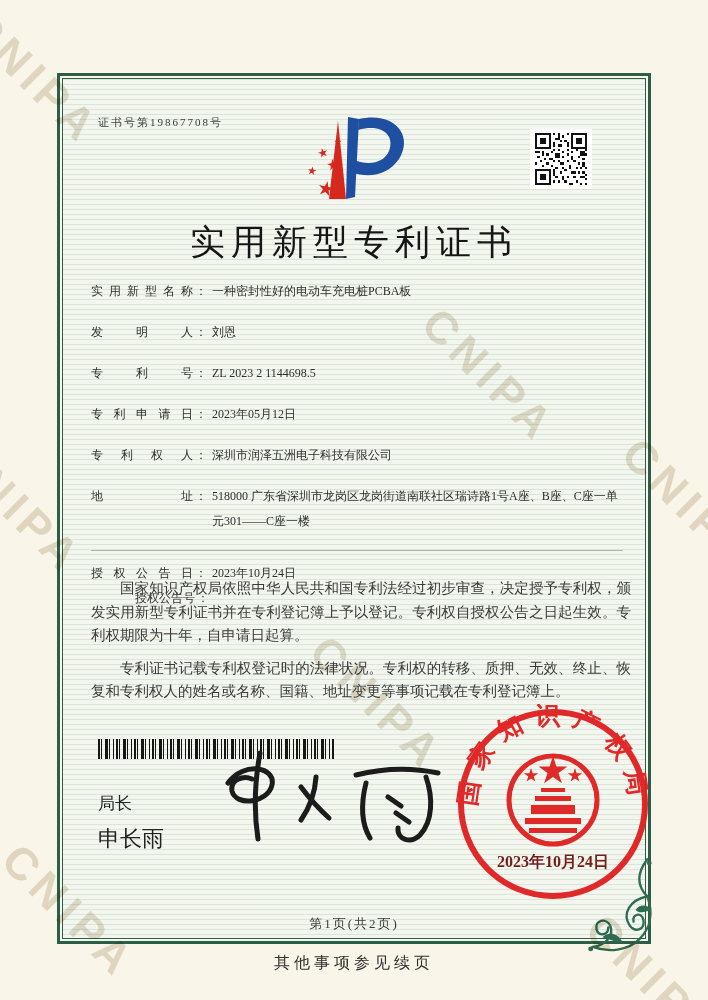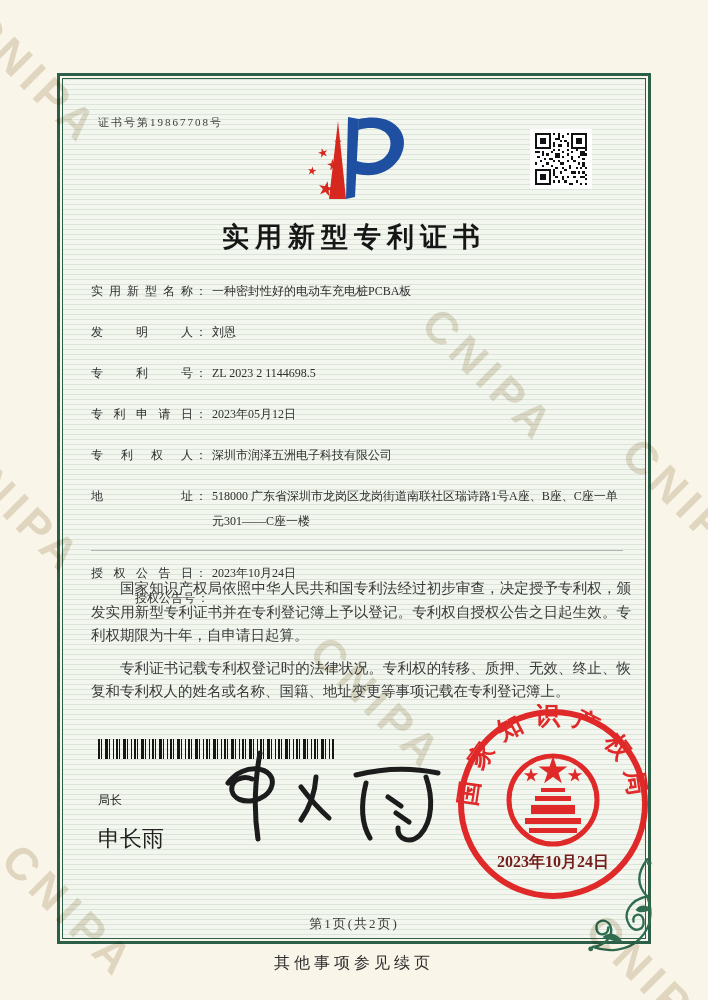--- a/index.html
+++ b/index.html
@@ -18,41 +18,41 @@
   .cert-inner { position:absolute; inset:2px; border:1px solid #2c5f49;
                 background:#f3f6ef;
                 background-image:repeating-linear-gradient(180deg, rgba(130,170,135,.22) 0 1px, rgba(255,255,255,0) 1px 5px); }
 
   .cert-number { position:absolute; left:35px; top:36px; font-size:11px; letter-spacing:2px; color:#3c3c3c; }
 
   .logo { position:absolute; left:226px; top:30px; }
   .qr { position:absolute; left:467px; top:50px; background:#fff; padding:2px; }
 
   .cert-title { position:absolute; left:0; top:140px; width:100%; text-align:center;
-                font-size:27px; font-weight:bold; letter-spacing:6px; color:#161616; }
+                font-size:35px; font-weight:normal; letter-spacing:6px; color:#161616; }
 
   .fields { position:absolute; left:28px; top:200px; width:538px; font-size:12px; color:#2e2e2e; }
   .field-row { display:flex; align-items:flex-start; line-height:25px; margin-bottom:16px; }
   .f-label { width:102px; flex:0 0 102px; text-align:justify; text-align-last:justify; }
   .f-label2 { white-space:nowrap; }
   .f-colon { margin:0 5px 0 2px; }
   .f-value { flex:1; }
   .divider { border-top:1px solid rgba(100,100,100,.45); margin:2px 0 10px 0; width:532px; }
   .grant-row { display:flex; line-height:25px;flex-direction:column; }
   .grant-pair { display:flex; }
   .grant-pair + .grant-pair { margin-left:44px; }
 
   .paras { position:absolute; left:28px; top:498px; width:540px; font-size:14.5px;
            line-height:23.5px; color:#3a3a3a; }
   .paras p { text-indent:2em; margin-bottom:9px; text-align:justify; }
 
   .barcode { position:absolute; left:35px; top:660px; width:237px; height:20px;
              background:repeating-linear-gradient(90deg,#151515 0 2px,transparent 2px 3px,#151515 3px 4px,transparent 4px 7px,#151515 7px 10px,transparent 10px 11px,#151515 11px 12px,transparent 12px 15px,#151515 15px 16px,transparent 16px 18px); }
 
-  .sig-title { position:absolute; left:35px; top:713px; font-size:12px; color:#222; }
+  .sig-title { position:absolute; left:35px; top:713px; font-size:17px; color:#222; }
   .sig-name  { position:absolute; left:35px; top:745px; font-size:22px; color:#222; }
   .sig-hand  { position:absolute; left:130px; top:666px; }
 
   .seal { position:absolute; left:390px; top:625px; opacity:.95; }
 
   .ornament { position:absolute; left:516px; top:778px; }
 
   .footer-page { position:absolute; left:0; top:836px; width:100%; text-align:center;
                  font-size:13px; color:#3a3a3a; letter-spacing:2px; }
   .continuation { position:absolute; left:0; top:953px; width:100%; text-align:center;

